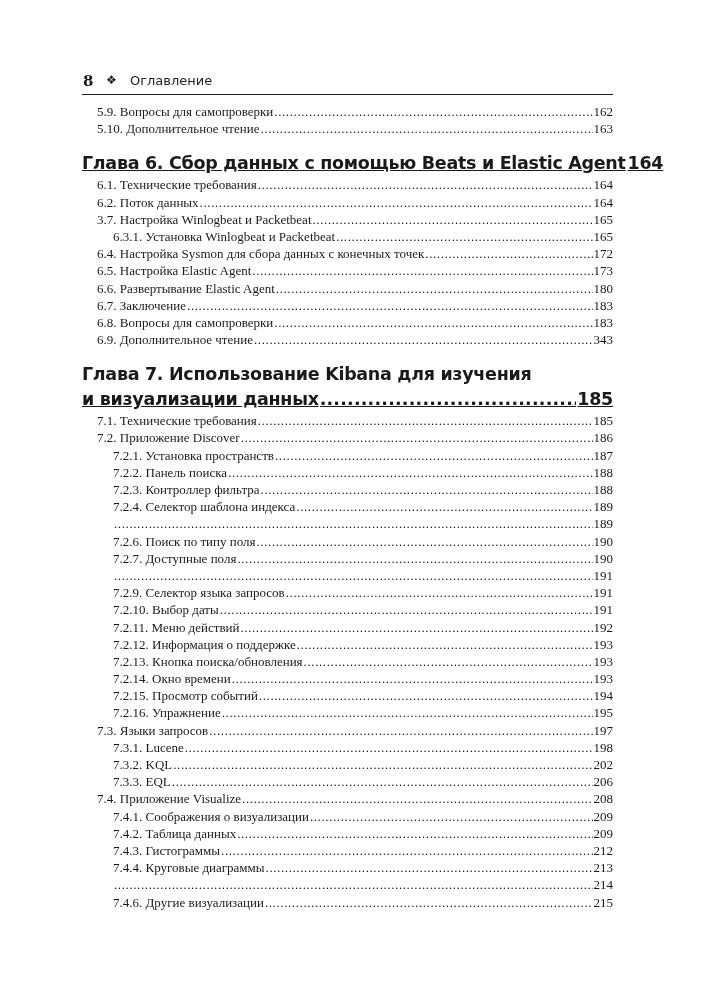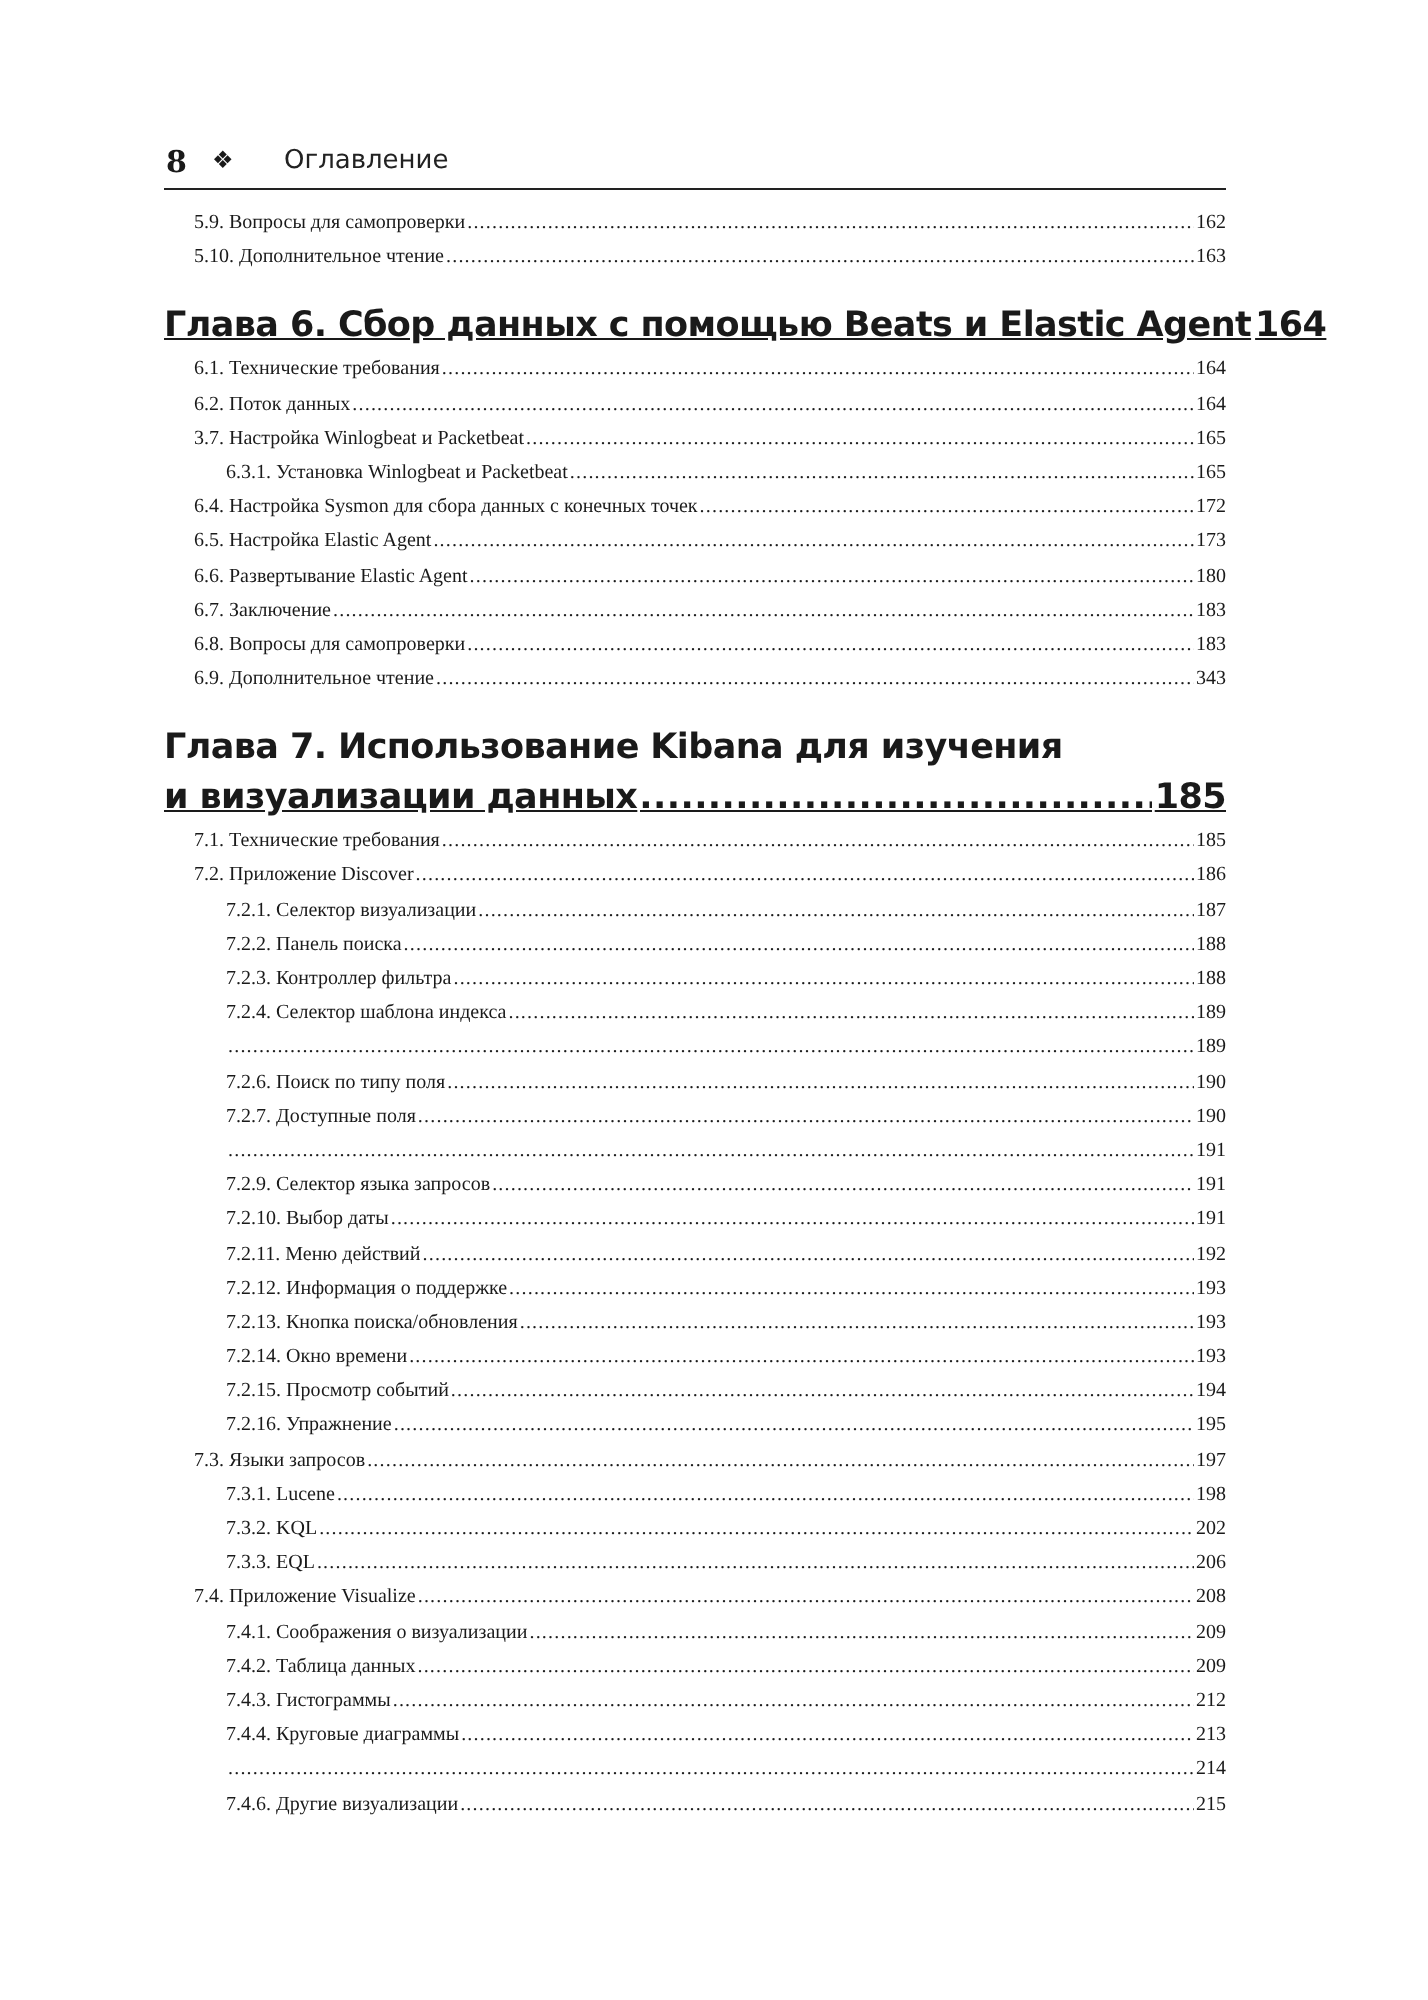--- a/index.html
+++ b/index.html
@@ -1,24 +1,24 @@
 <!DOCTYPE html>
 <html><head>
 <meta charset="utf-8">
 <style>
   html, body { margin:0; padding:0; background:#ffffff; }
   body { width:714px; height:1000px; position:relative; overflow:hidden; color:#1a1a1a; }
   .page { position:absolute; left:82px; top:0; width:531px; }
   .hdr { position:absolute; top:70px; left:0; width:531px; height:22px; font-family:"DejaVu Sans", sans-serif; }
   .hdr-num { position:absolute; left:1px; top:2px; font-family:"DejaVu Serif", serif; font-weight:bold; font-size:15px; }
   .hdr-orn { position:absolute; left:24px; top:3px; font-size:12px; }
-  .hdr-title { position:absolute; left:60px; top:3px; font-size:13px; color:#222; }
+  .hdr-title { position:absolute; left:48px; top:3px; font-size:13px; color:#222; }
   .rule { position:absolute; top:94px; left:0; width:531px; height:1px; background:#222; }
   .toc { position:absolute; top:103px; left:0; width:531px; }
-  .row { display:flex; align-items:baseline; font-family:"Liberation Serif", serif; font-size:10px; height:17.2px; line-height:17.2px; white-space:nowrap; }
+  .row { display:flex; align-items:baseline; font-family:"Liberation Serif", serif; font-size:13px; height:17.2px; line-height:17.2px; white-space:nowrap; }
   .row .t { flex:0 0 auto; }
   .row .d { flex:1 1 auto; overflow:hidden; margin:0 1px; }
   .row .d::after { content:"................................................................................................................................................................................................................................................"; letter-spacing:0.6px; }
   .row .p { flex:0 0 auto; }
   .l1 { padding-left:15px; }
   .l2 { padding-left:31px; }
   .chap { font-family:"DejaVu Sans", sans-serif; font-weight:bold; font-size:17.5px; height:25px; line-height:25px; display:flex; align-items:baseline; white-space:nowrap; letter-spacing:-0.3px;text-decoration:underline; }
   .chap .d { flex:1 1 auto; overflow:hidden; margin:0 1px; }
   .chap .d::after { content:"..............................................................................................................................................................................................................."; letter-spacing:0.2px; }
   .chap-line { font-family:"DejaVu Sans", sans-serif; font-weight:bold; font-size:17.5px; height:25px; line-height:25px; letter-spacing:-0.3px; white-space:nowrap; }
@@ -118,21 +118,21 @@
           <span class="t">7.1. Технические требования</span>
           <span class="d"></span>
           <span class="p">185</span>
         </div>
         <div class="row l1">
           <span class="t">7.2. Приложение Discover</span>
           <span class="d"></span>
           <span class="p">186</span>
         </div>
         <div class="row l2">
-          <span class="t">7.2.1. Селектор визуализации</span>
+          <span class="t">7.2.1. Установка пространств</span>
           <span class="d"></span>
           <span class="p">187</span>
         </div>
         <div class="row l2">
           <span class="t">7.2.2. Панель поиска</span>
           <span class="d"></span>
           <span class="p">188</span>
         </div>
         <div class="row l2">
           <span class="t">7.2.3. Контроллер фильтра</span>

